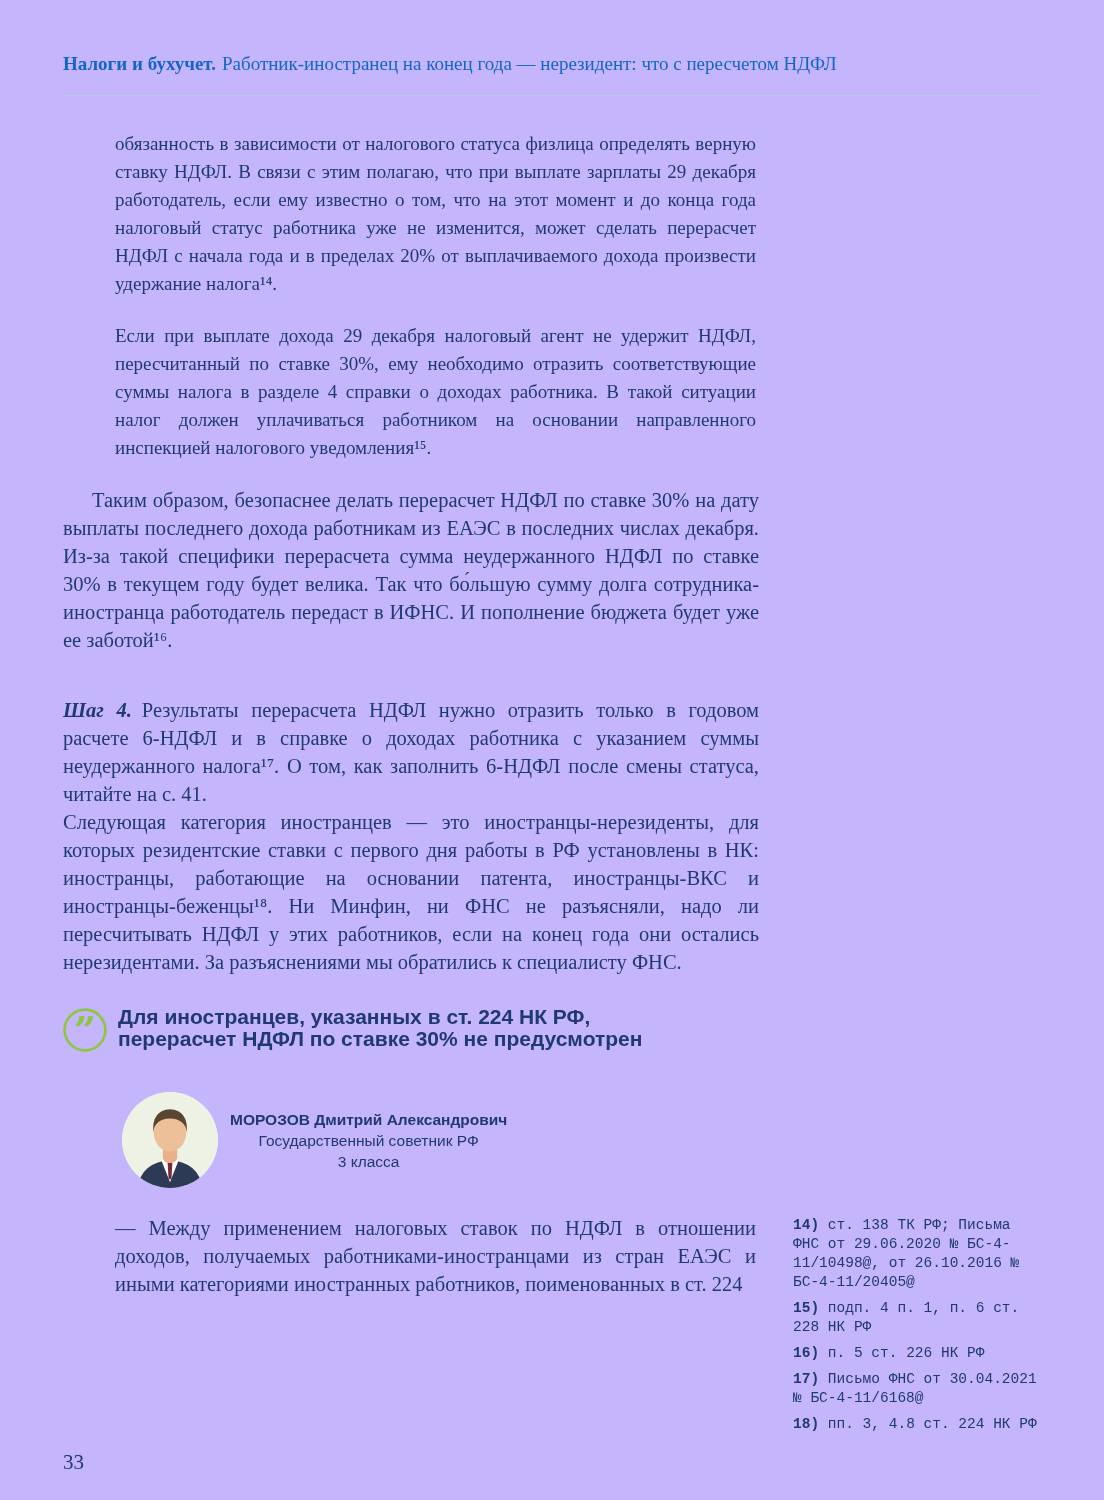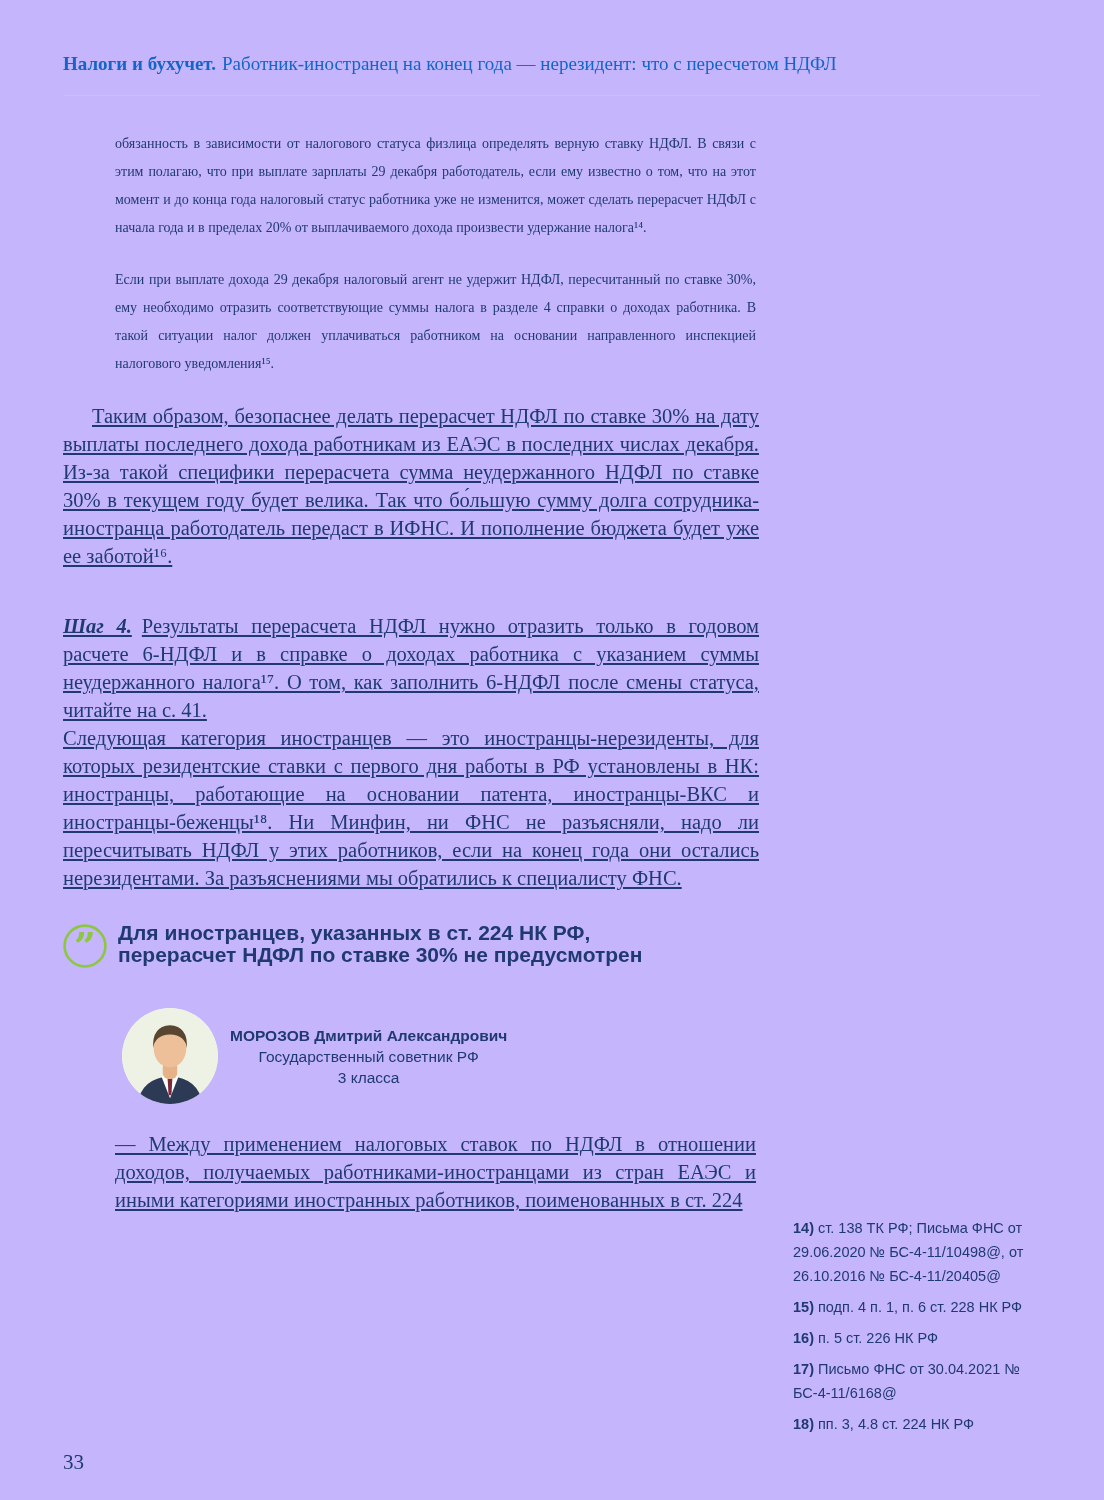--- a/index.html
+++ b/index.html
@@ -40,30 +40,29 @@
   
   .col {
     position: absolute;
     left: 63px;
     top: 130px;
     width: 696px;
   }
   .quote-para {
     margin: 0 0 24px 52px;
     width: 641px;
-    font-size: 14px;
+    font-size: 19px;
     line-height: 28px;
     text-align: justify;
   }
   .body-para {
     margin: 0;
     font-size: 20.5px;
     line-height: 28px;
     text-align: justify;
-    text-decoration: underline;
   }
   .body-para.indent { text-indent: 29px; }
   .body-para.step { margin-top: 42px; }
   .step-label {
     font-weight: bold;
     font-style: italic;
     margin-right: 10px;
   }
   .section-heading {
     margin: 32px 0 20px 0;
@@ -121,23 +120,23 @@
   .body-para.answer {
     margin: 26px 16px 0 52px;
     width: 641px;
   }
   
   .footnotes {
     position: absolute;
     left: 793px;
     top: 1216px;
     width: 252px;
-    font-family: Liberation Sans, sans-serif;
+    font-family: Liberation Mono, monospace;
     font-size: 14.5px;
-    line-height: 24px;
+    line-height: 19px;
     color: #203a70;
   }
   .fn { margin: 0 0 7px 0; }
   .fn b { font-weight: bold; }
   
   .pageno {
     position: absolute;
     left: 63px;
     top: 1450px;
     font-size: 21px;

